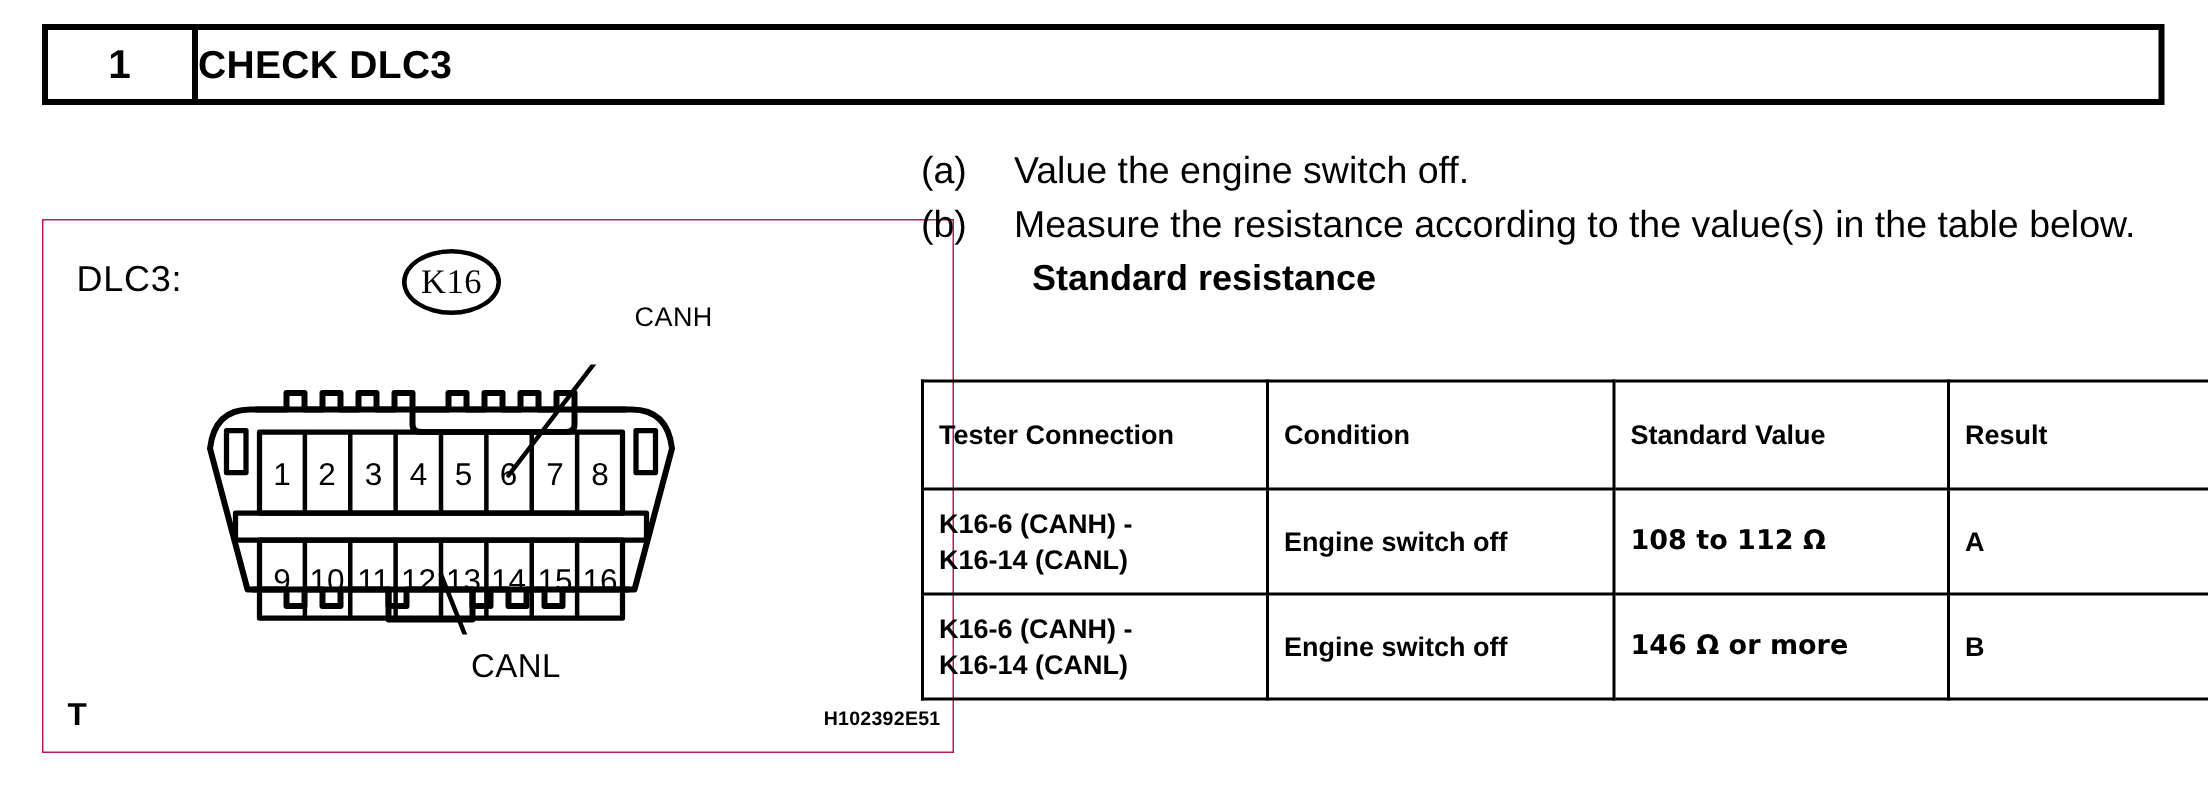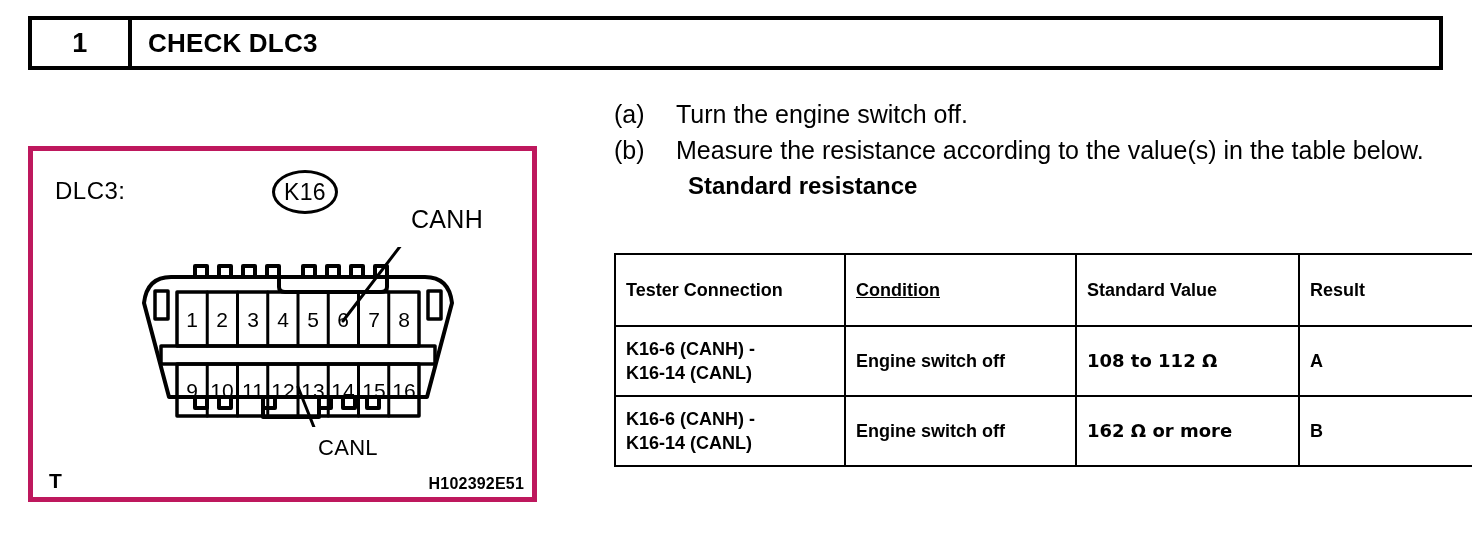--- a/index.html
+++ b/index.html
@@ -35,34 +35,33 @@
     align-items: center;
     justify-content: center;
     font-size: 27px;
     font-weight: bold;
     letter-spacing: 0.5px;
   }
   #step-title-cell {
     flex: 1;
     display: flex;
     align-items: center;
-    padding-left: 16px;
     font-size: 26px;
     font-weight: bold;
     letter-spacing: 0.2px;
   }
 
   
   #diagram-panel {
     position: absolute;
     left: 28px;
     top: 146px;
-    width: 509px;
+    width: 608px;
     height: 356px;
-    border: 5px solid #be185d;
+    border: 1px solid #be185d;
     box-sizing: border-box;
     background: #fff;
   }
   #diagram-title {
     position: absolute;
     left: 22px;
     top: 26px;
     font-size: 24px;
     letter-spacing: 0.5px;
   }
@@ -73,47 +72,48 @@
     width: 66px;
     height: 44px;
     border: 3.5px solid #000;
     border-radius: 50%;
     box-sizing: border-box;
     display: flex;
     align-items: center;
     justify-content: center;
     font-size: 23px;
     letter-spacing: 0.3px;
+    font-family: Liberation Serif, serif;
   }
   #canh-label {
     position: absolute;
-    left: 378px;
+    left: 394px;
     top: 54px;
-    font-size: 25px;
+    font-size: 18px;
     letter-spacing: 0.3px;
   }
   #canl-label {
     position: absolute;
     left: 285px;
     top: 284px;
     font-size: 22px;
     letter-spacing: 0.3px;
   }
   #orientation-marker {
     position: absolute;
     left: 16px;
     top: 318px;
     font-size: 21px;
     font-weight: bold;
   }
   #figure-id {
     position: absolute;
     right: 8px;
     top: 324px;
-    font-size: 16px;
+    font-size: 13px;
     font-weight: bold;
     letter-spacing: 0.2px;
     font-family: "Liberation Sans", sans-serif;
   }
   #connector-svg-wrap {
     position: absolute;
     left: 100px;
     top: 96px;
     width: 330px;
     height: 180px;
@@ -165,21 +165,21 @@
     font-size: 18px;
     font-weight: bold;
     text-align: left;
     vertical-align: middle;
     padding: 6px 10px;
     line-height: 24px;
   }
   #spec-table thead th { height: 58px; }
   #spec-table tbody td { height: 56px; }
   .col-tester { width: 208px; margin-top: 44px; }
-  .col-condition { width: 209px; text-decoration: underline; }
+  .col-condition { width: 209px; }
   .col-specified { width: 201px; }
   .col-result { width: 211px; }
   .ohm { font-family: "DejaVu Sans", sans-serif; }
   .nowrap-cell { white-space: pre-line; margin-left: 20px; }
 </style>
 </head>
 <body>
 
 <div id="step-header">
   <div id="step-number-cell">1</div>
@@ -285,21 +285,21 @@
         <text class="pin-num" x="241" y="151">15</text>
         <text class="pin-num" x="271" y="151">16</text>
       </g>
     </svg>
   </div>
 </div>
 
 <div id="instructions">
   <div class="instruction-row">
     <span class="instruction-marker">(a)</span>
-    <span class="instruction-text">Turn the engine switch off.</span>
+    <span class="instruction-text">Value the engine switch off.</span>
   </div>
   <div class="instruction-row">
     <span class="instruction-marker">(b)</span>
     <span class="instruction-text">Measure the resistance according to the value(s) in the table below.</span>
   </div>
   <div id="standard-resistance-heading">Standard resistance</div>
 </div>
 
 <table id="spec-table">
   <thead>
@@ -315,17 +315,17 @@
       <td class="nowrap-cell">K16-6 (CANH) -
 K16-14 (CANL)</td>
       <td>Engine switch off</td>
       <td class="ohm">108 to 112 Ω</td>
       <td>A</td>
     </tr>
     <tr>
       <td class="nowrap-cell">K16-6 (CANH) -
 K16-14 (CANL)</td>
       <td>Engine switch off</td>
-      <td class="ohm">162 Ω or more</td>
+      <td class="ohm">146 Ω or more</td>
       <td>B</td>
     </tr>
   </tbody>
 </table>
 
 </body></html>

